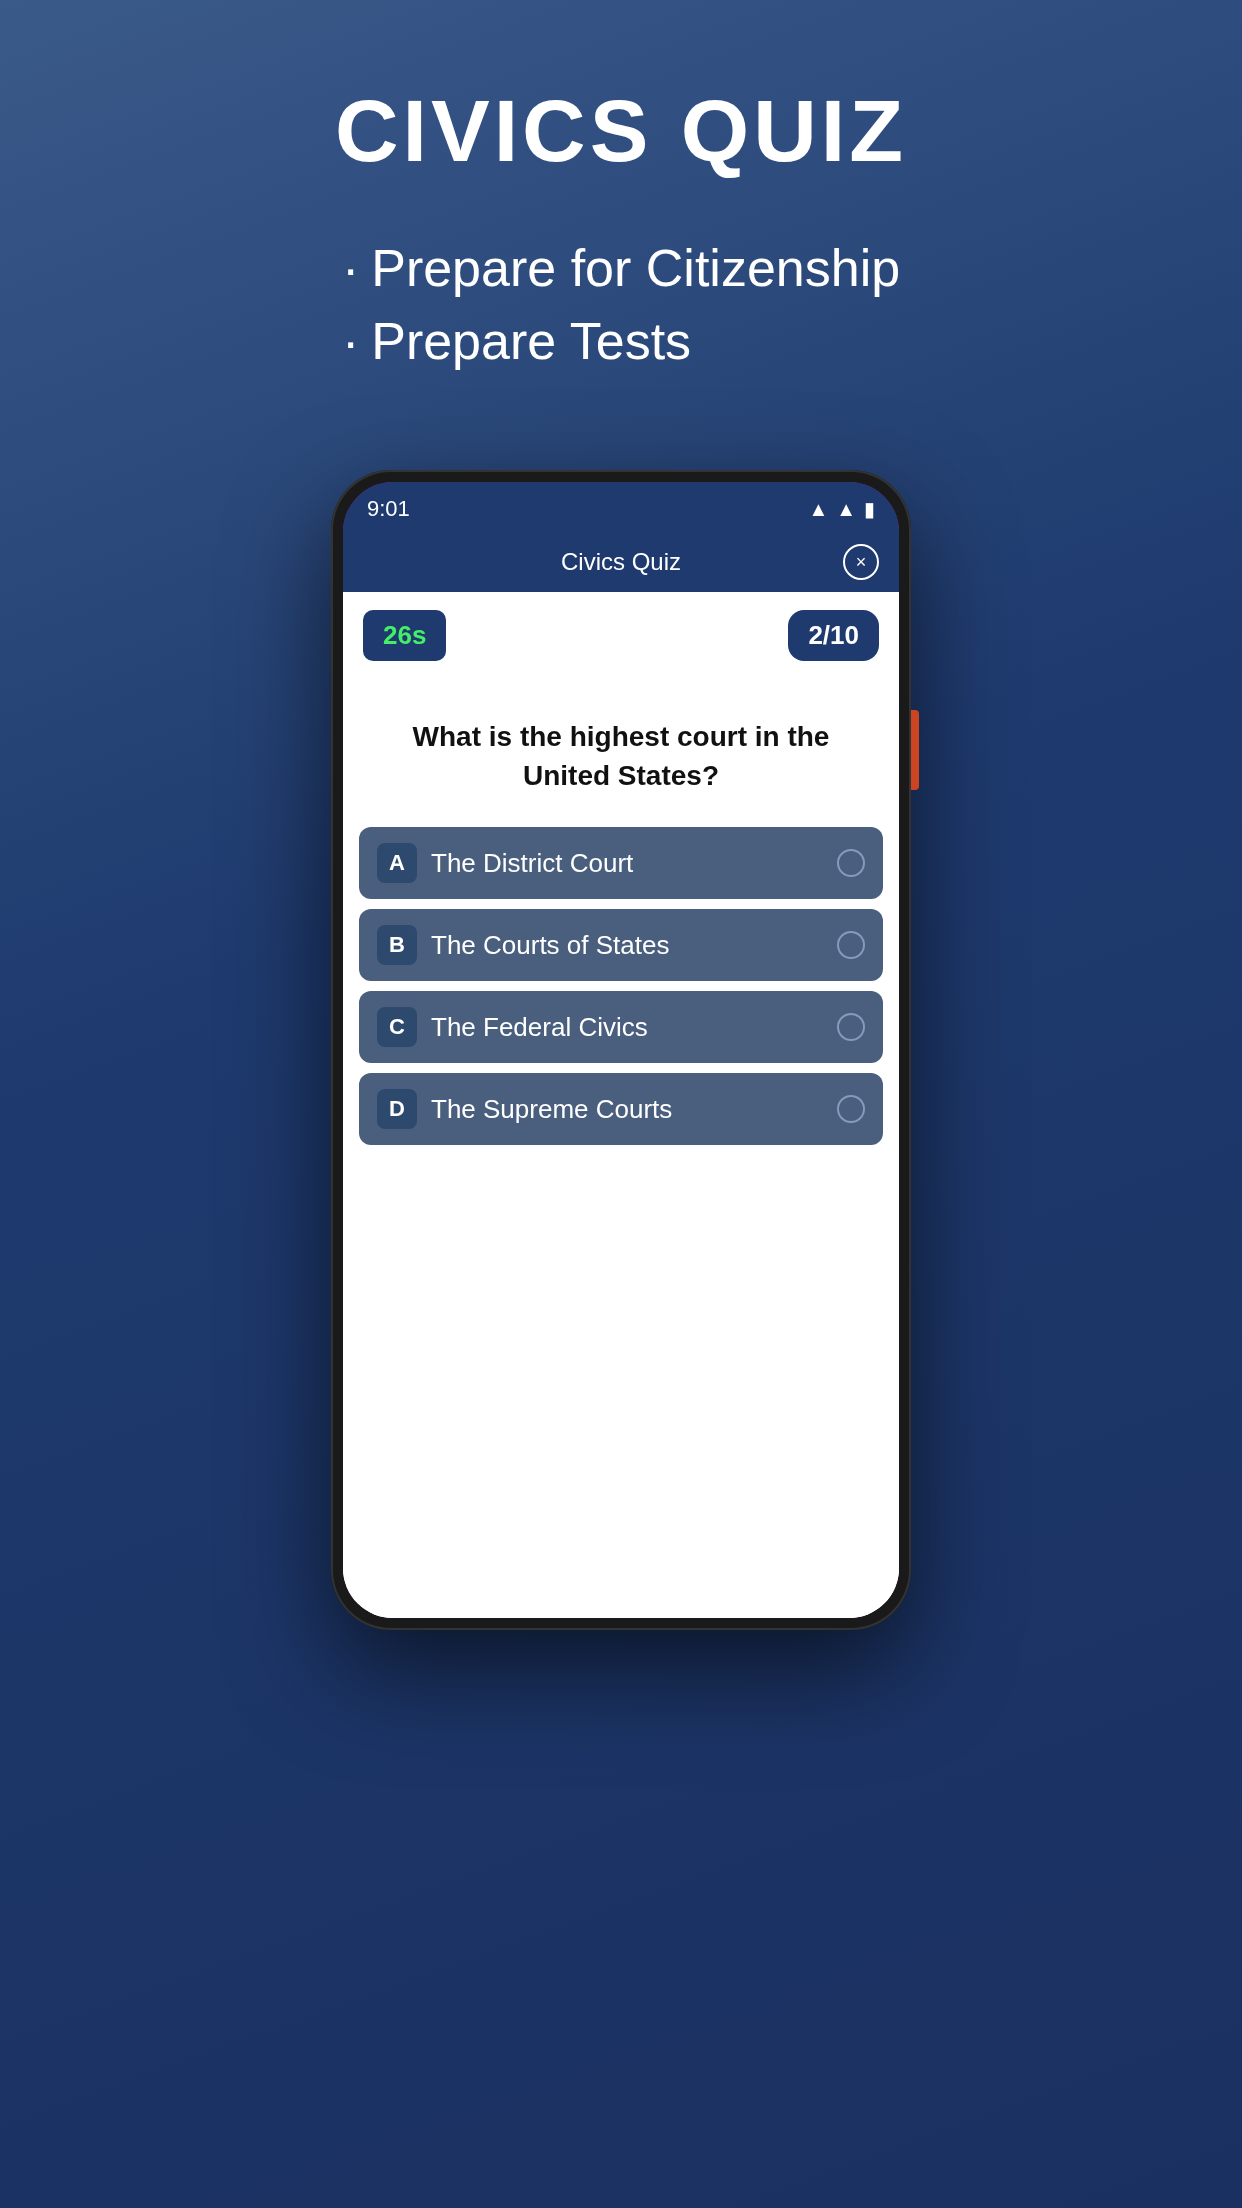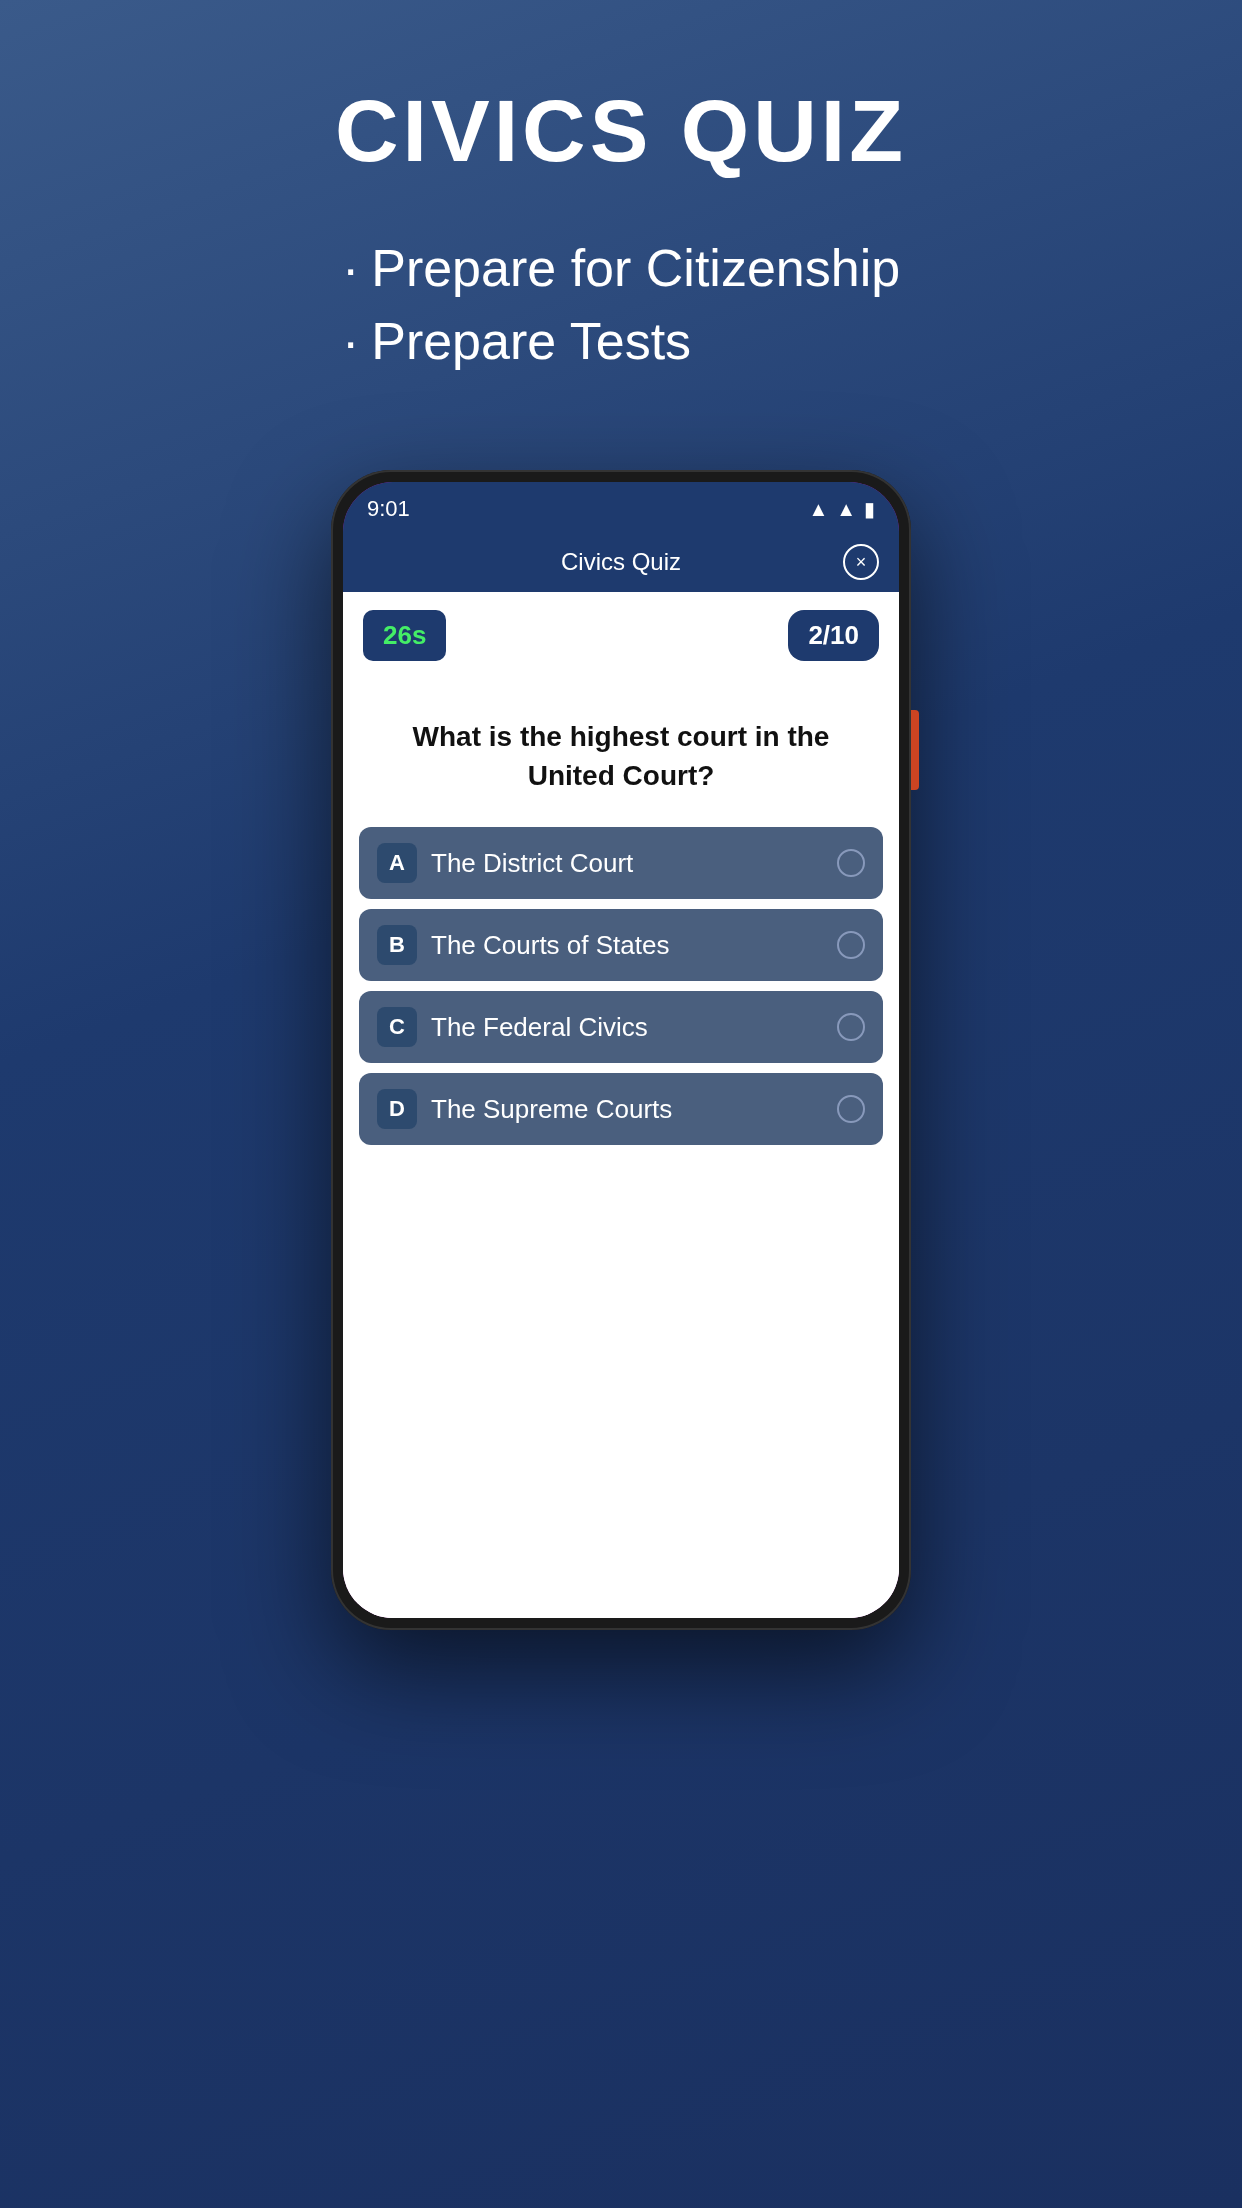--- a/index.html
+++ b/index.html
@@ -300,21 +300,21 @@
       </div>
 
       <div class="quiz-content">
 
         <div class="quiz-meta-row">
           <div class="timer-badge">26s</div>
           <div class="progress-badge">2/10</div>
         </div>
 
         <div class="question-section">
-          <p class="question-text">What is the highest court in the United Court?</p>
+          <p class="question-text">What is the highest court in the United States?</p>
         </div>
 
         <div class="answers-section">
 
           <div class="answer-option">
             <div class="answer-letter">A</div>
             <span class="answer-text">The District Court</span>
             <div class="answer-radio"></div>
           </div>
 

